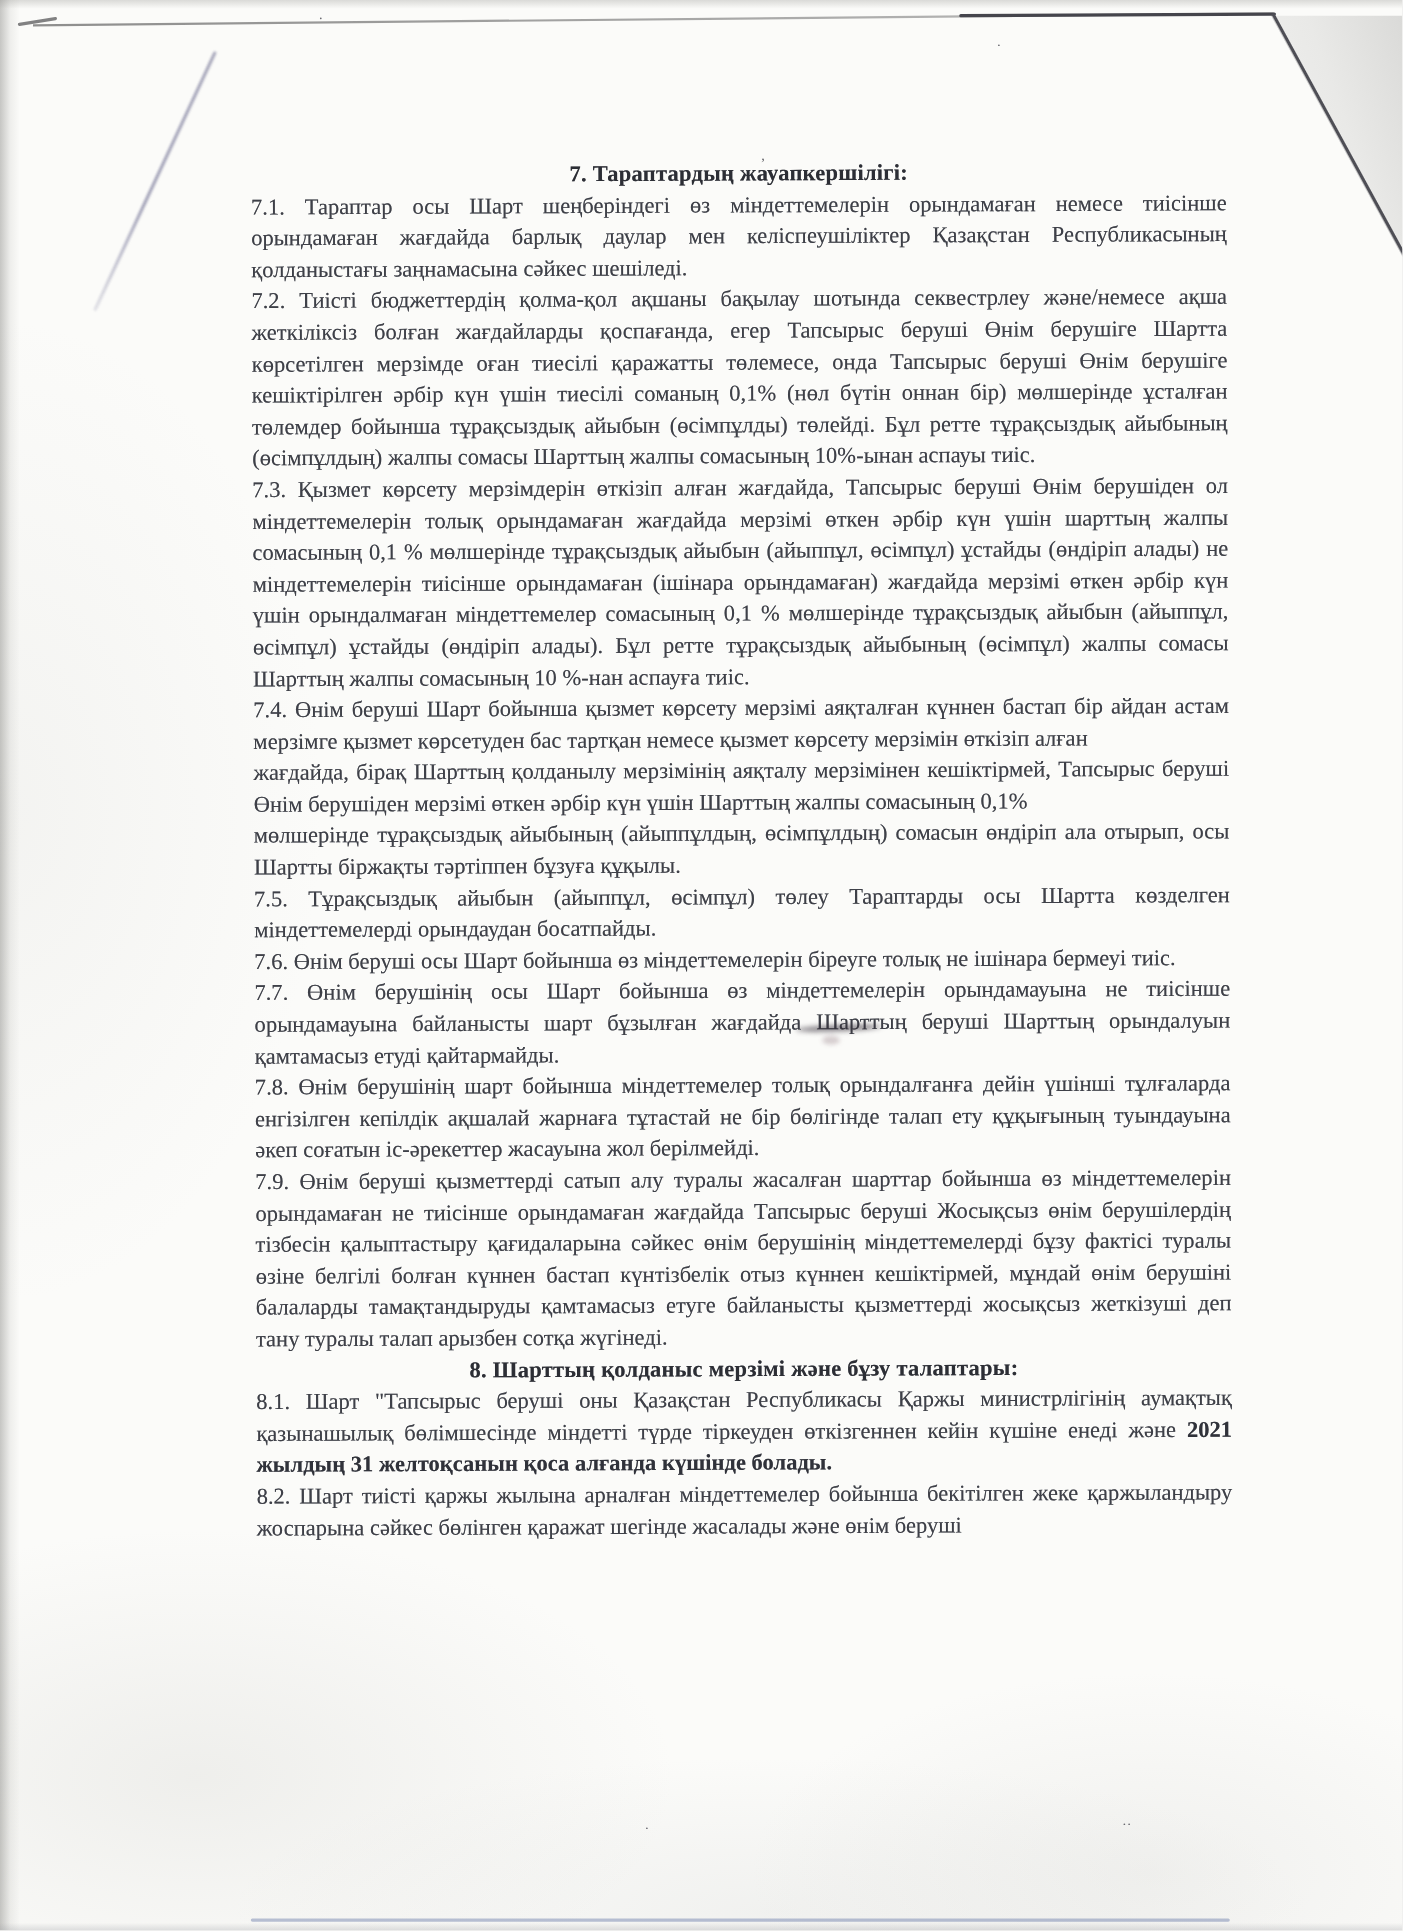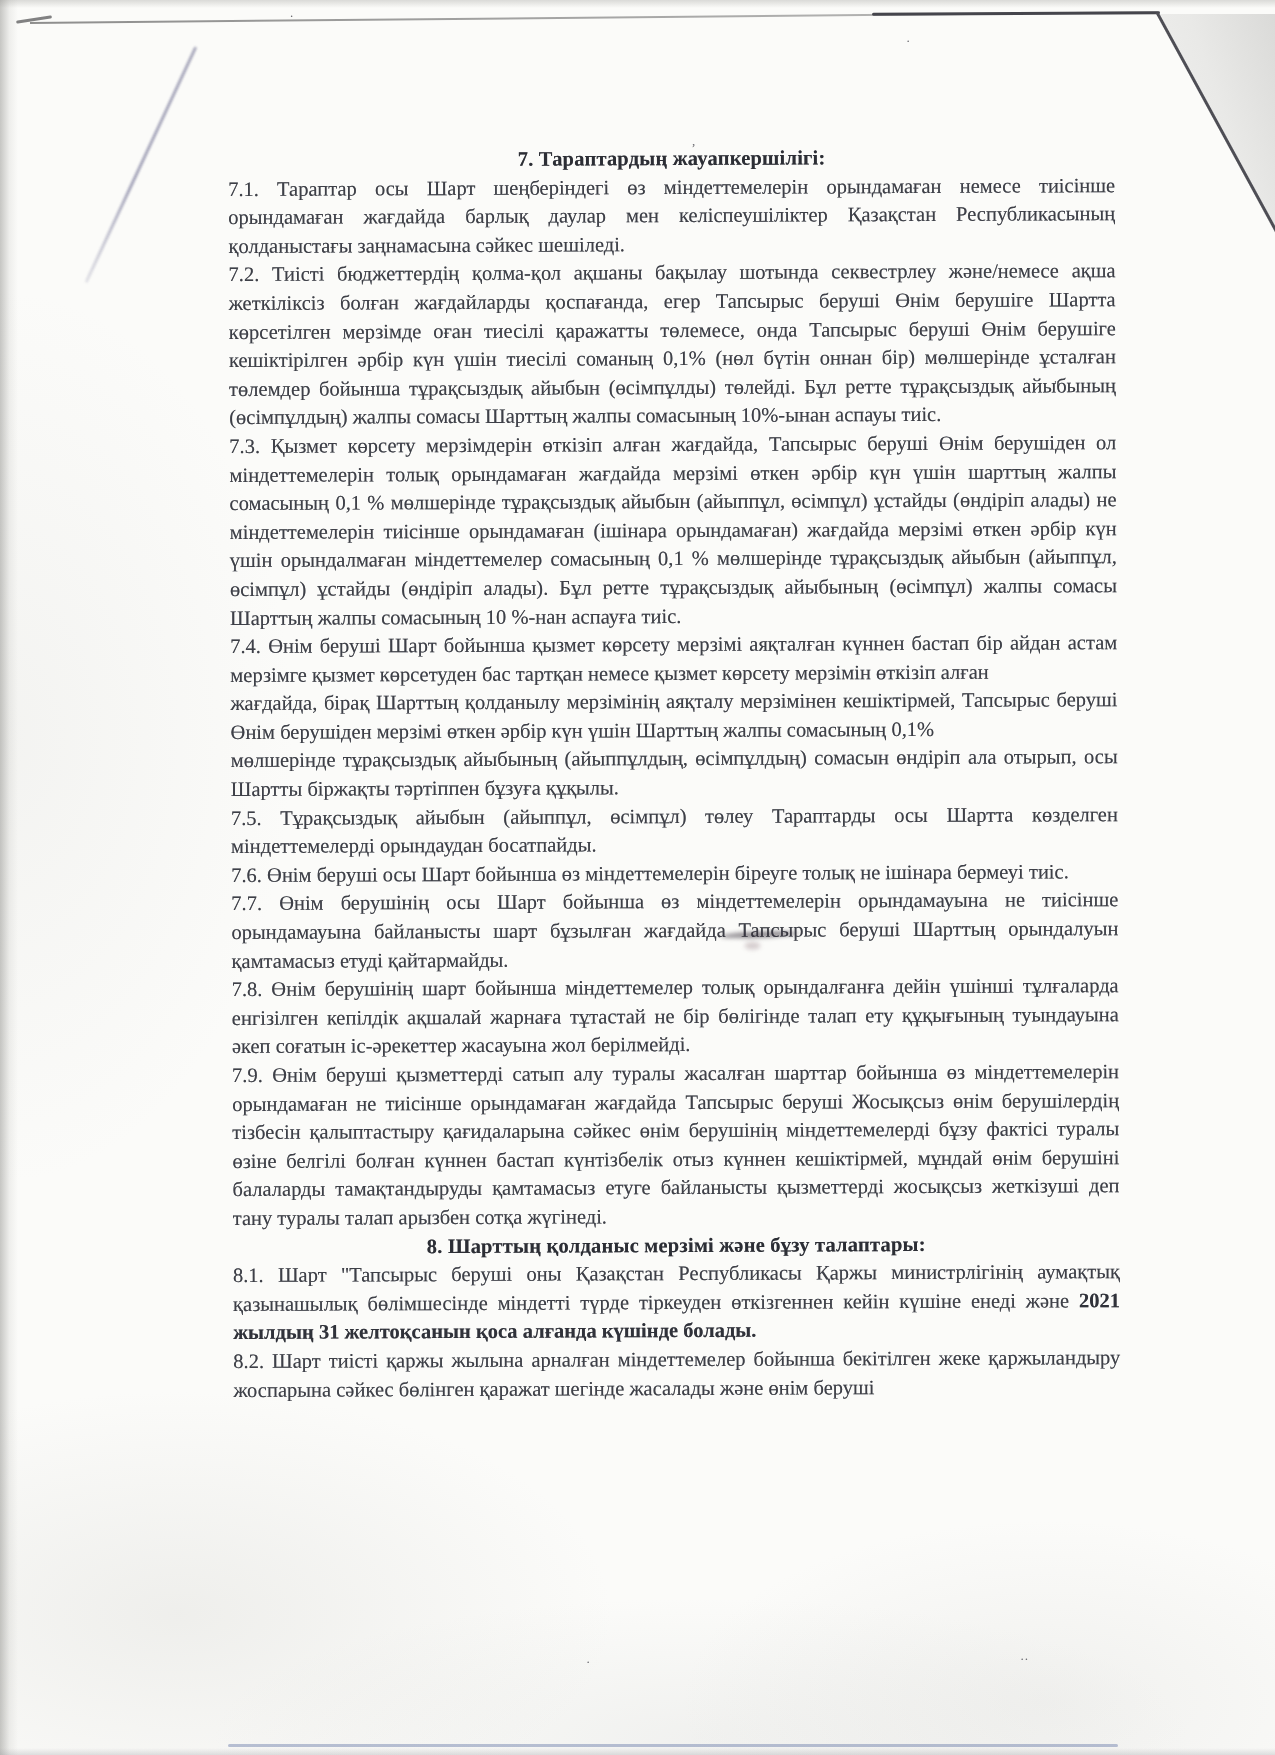--- a/index.html
+++ b/index.html
@@ -90,21 +90,21 @@
 
     <p class="gap-before">7.4. Өнім беруші Шарт бойынша қызмет көрсету мерзімі аяқталған күннен бастап бір айдан астам мерзімге қызмет көрсетуден бас тартқан немесе қызмет көрсету мерзімін өткізіп алған</p>
     <p>жағдайда, бірақ Шарттың қолданылу мерзімінің аяқталу мерзімінен кешіктірмей, Тапсырыс беруші Өнім берушіден мерзімі өткен әрбір күн үшін Шарттың жалпы сомасының 0,1%</p>
     <p>мөлшерінде тұрақсыздық айыбының (айыппұлдың, өсімпұлдың) сомасын өндіріп ала отырып, осы Шартты біржақты тәртіппен бұзуға құқылы.</p>
 
     <p>7.5. Тұрақсыздық айыбын (айыппұл, өсімпұл) төлеу Тараптарды осы Шартта көзделген міндеттемелерді орындаудан босатпайды.</p>
     <p>7.6. Өнім беруші осы Шарт бойынша өз міндеттемелерін біреуге толық не ішінара бермеуі тиіс.</p>
 
     <p>
       <span>7.7. Өнім берушінің осы Шарт бойынша өз міндеттемелерін орындамауына не тиісінше орындамауына байланысты шарт бұзылған жағдайда</span>
-      <span class="smudge">Тапсырыс</span>
+      <span class="smudge">Шарттың</span>
       <span>беруші Шарттың орындалуын қамтамасыз етуді қайтармайды.</span>
     </p>
 
     <p>7.8. Өнім берушінің шарт бойынша міндеттемелер толық орындалғанға дейін үшінші тұлғаларда енгізілген кепілдік ақшалай жарнаға тұтастай не бір бөлігінде талап ету құқығының туындауына әкеп соғатын іс-әрекеттер жасауына жол берілмейді.</p>
     <p>7.9. Өнім беруші қызметтерді сатып алу туралы жасалған шарттар бойынша өз міндеттемелерін орындамаған не тиісінше орындамаған жағдайда Тапсырыс беруші Жосықсыз өнім берушілердің тізбесін қалыптастыру қағидаларына сәйкес өнім берушінің міндеттемелерді бұзу фактісі туралы өзіне белгілі болған күннен бастап күнтізбелік отыз күннен кешіктірмей, мұндай өнім берушіні балаларды тамақтандыруды қамтамасыз етуге байланысты қызметтерді жосықсыз жеткізуші деп тану туралы талап арызбен сотқа жүгінеді.</p>
 
     <p class="heading">8. Шарттың қолданыс мерзімі және бұзу талаптары:</p>
 
     <p>
       <span>8.1. Шарт "Тапсырыс беруші оны Қазақстан Республикасы Қаржы министрлігінің аумақтық қазынашылық бөлімшесінде міндетті түрде тіркеуден өткізгеннен кейін күшіне енеді және</span>

